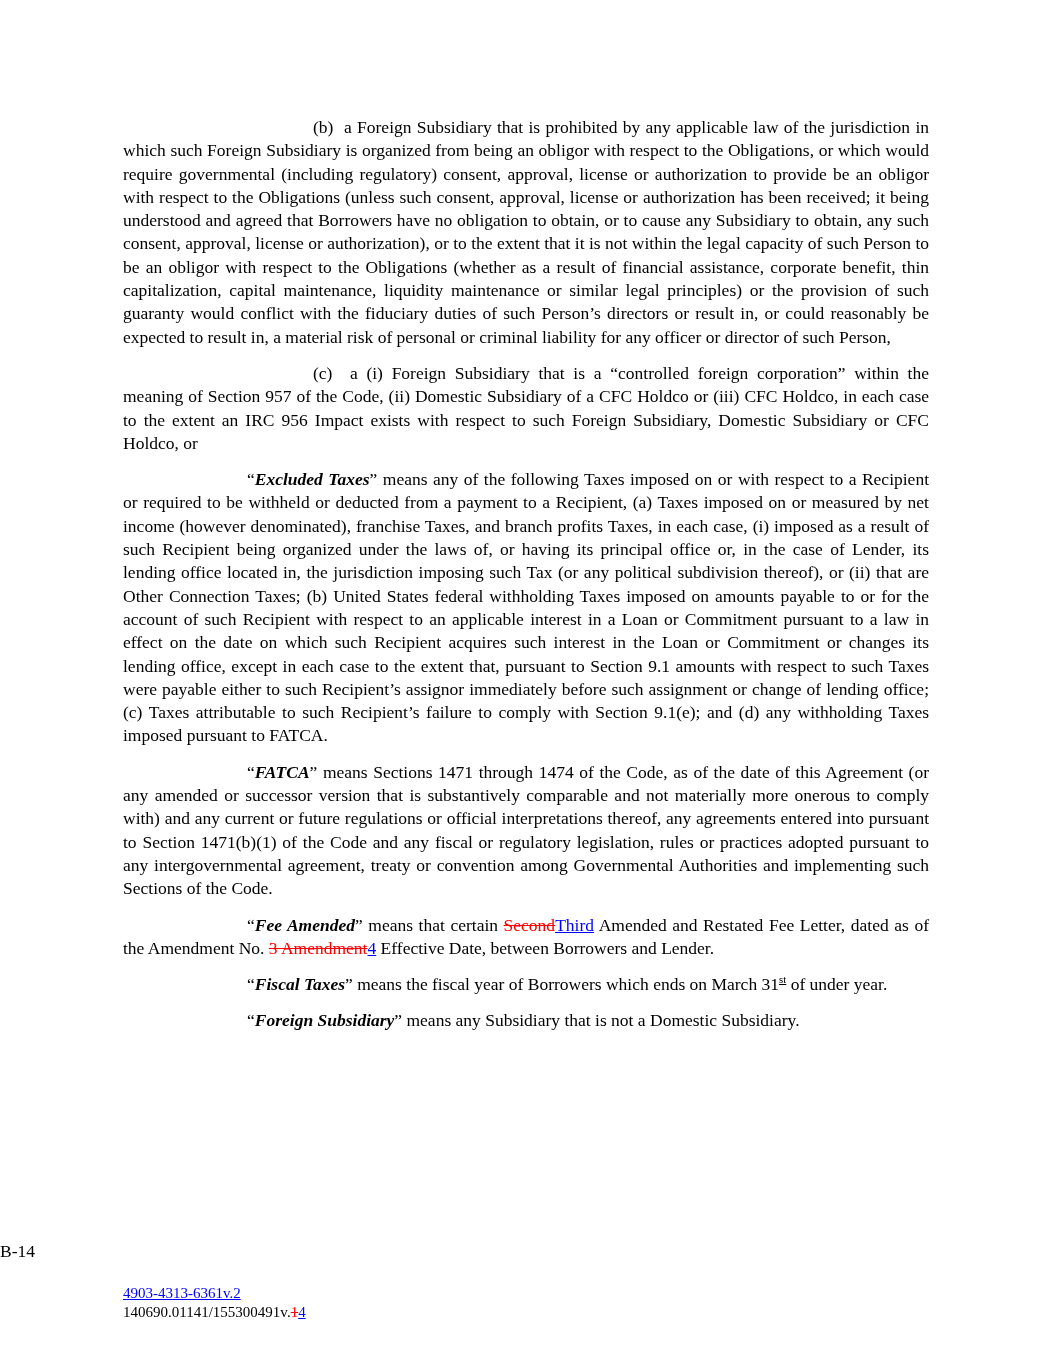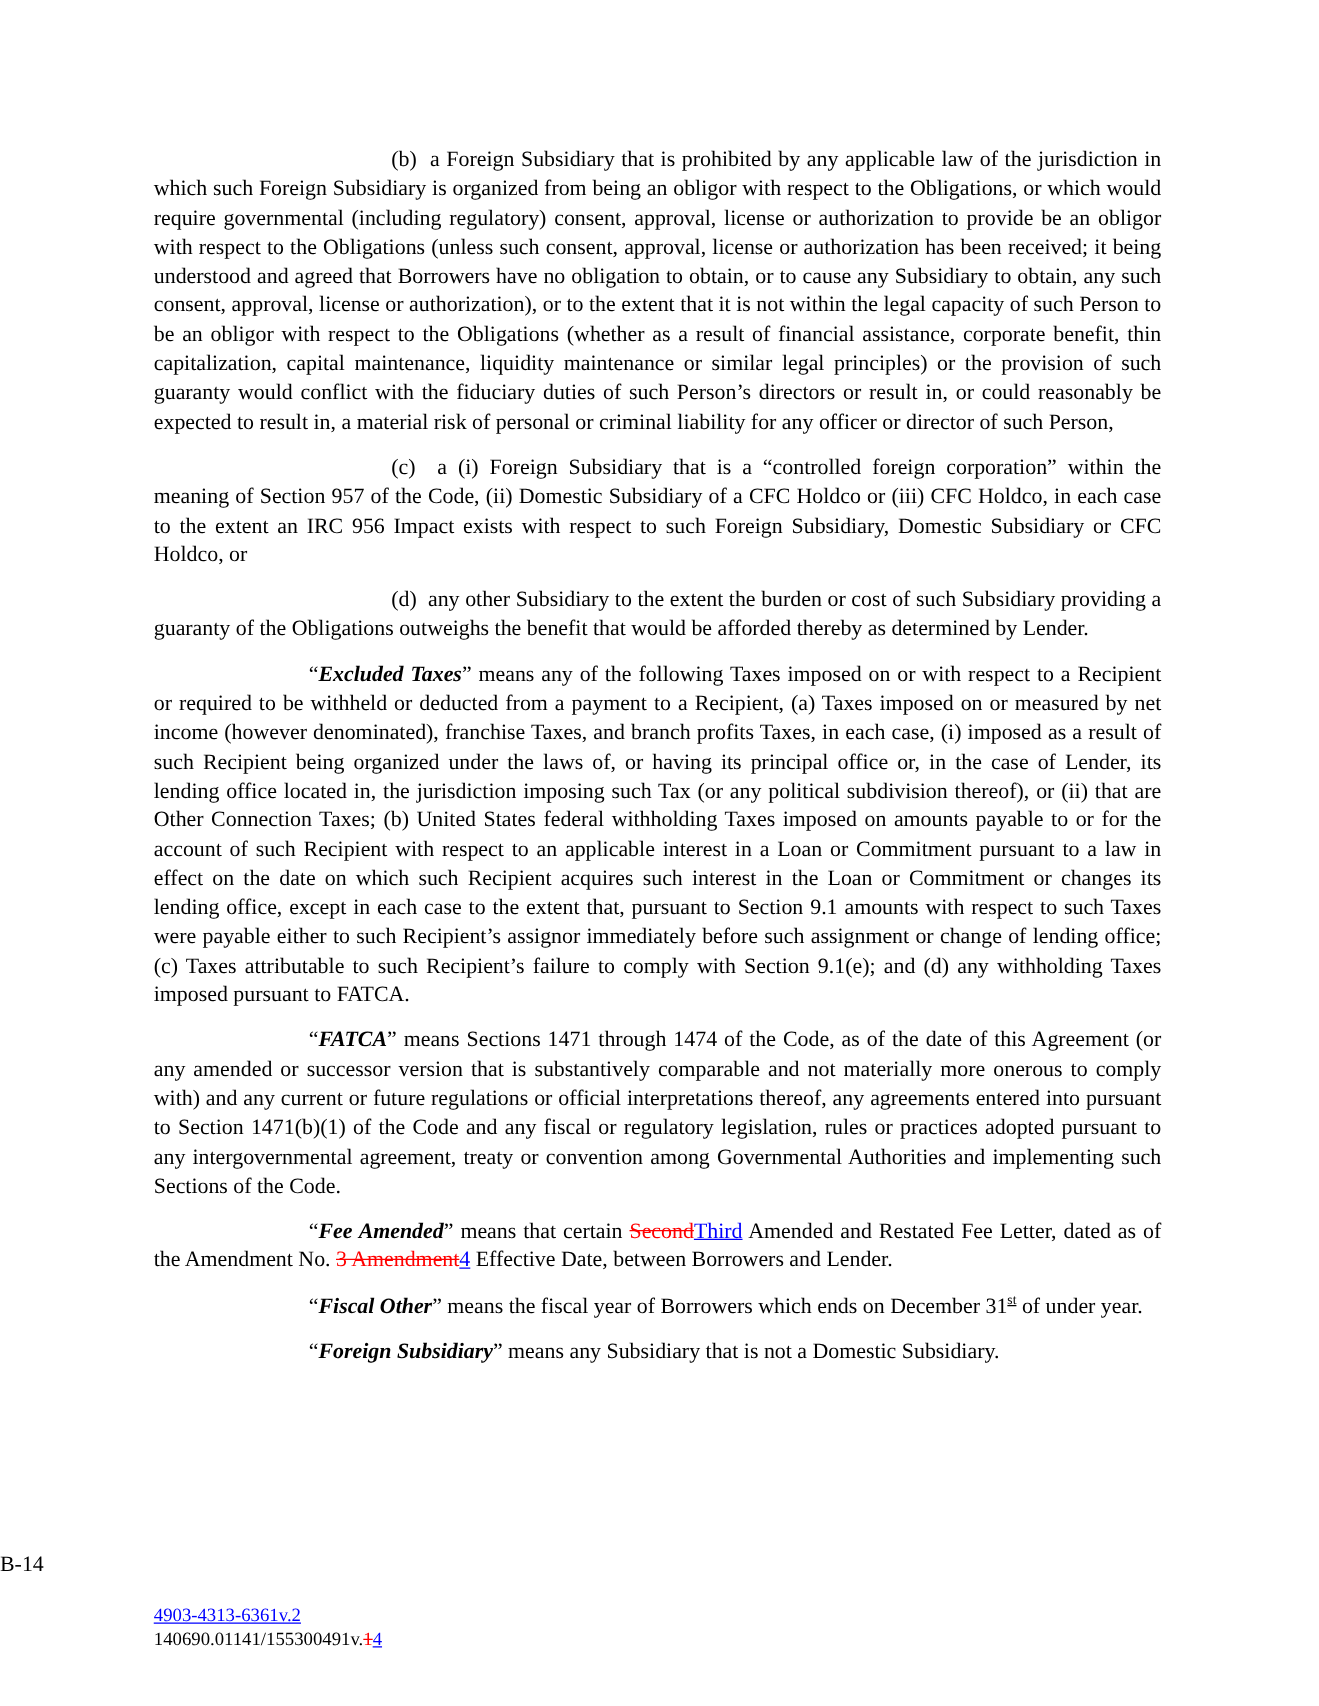--- a/index.html
+++ b/index.html
@@ -73,29 +73,28 @@
 </head>
 <body>
 
 <div class="page">
   <div class="content">
 
     <p class="para sub">(b)&nbsp; a Foreign Subsidiary that is prohibited by any applicable law of the jurisdiction in which such Foreign Subsidiary is organized from being an obligor with respect to the Obligations, or which would require governmental (including regulatory) consent, approval, license or authorization to provide be an obligor with respect to the Obligations (unless such consent, approval, license or authorization has been received; it being understood and agreed that Borrowers have no obligation to obtain, or to cause any Subsidiary to obtain, any such consent, approval, license or authorization), or to the extent that it is not within the legal capacity of such Person to be an obligor with respect to the Obligations (whether as a result of financial assistance, corporate benefit, thin capitalization, capital maintenance, liquidity maintenance or similar legal principles) or the provision of such guaranty would conflict with the fiduciary duties of such Person’s directors or result in, or could reasonably be expected to result in, a material risk of personal or criminal liability for any officer or director of such Person,</p>
 
     <p class="para sub">(c)&nbsp; a (i) Foreign Subsidiary that is a “controlled foreign corporation” within the meaning of Section 957 of the Code, (ii) Domestic Subsidiary of a CFC Holdco or (iii) CFC Holdco, in each case to the extent an IRC 956 Impact exists with respect to such Foreign Subsidiary, Domestic Subsidiary or CFC Holdco, or</p>
 
-    <p class="para sub">(d)&nbsp; any other Subsidiary to the extent the burden or cost of such Subsidiary providing a guaranty of the Obligations outweighs the benefit that would be afforded thereby as determined by Lender.</p>
 
     <p class="para def"><span>“</span><span class="term">Excluded Taxes</span><span>” means any of the following Taxes imposed on or with respect to a Recipient or required to be withheld or deducted from a payment to a Recipient, (a) Taxes imposed on or measured by net income (however denominated), franchise Taxes, and branch profits Taxes, in each case, (i) imposed as a result of such Recipient being organized under the laws of, or having its principal office or, in the case of Lender, its lending office located in, the jurisdiction imposing such Tax (or any political subdivision thereof), or (ii) that are Other Connection Taxes; (b) United States federal withholding Taxes imposed on amounts payable to or for the account of such Recipient with respect to an applicable interest in a Loan or Commitment pursuant to a law in effect on the date on which such Recipient acquires such interest in the Loan or Commitment or changes its lending office, except in each case to the extent that, pursuant to Section 9.1 amounts with respect to such Taxes were payable either to such Recipient’s assignor immediately before such assignment or change of lending office; (c) Taxes attributable to such Recipient’s failure to comply with Section 9.1(e); and (d) any withholding Taxes imposed pursuant to FATCA.</span></p>
 
     <p class="para def"><span>“</span><span class="term">FATCA</span><span>” means Sections 1471 through 1474 of the Code, as of the date of this Agreement (or any amended or successor version that is substantively comparable and not materially more onerous to comply with) and any current or future regulations or official interpretations thereof, any agreements entered into pursuant to Section 1471(b)(1) of the Code and any fiscal or regulatory legislation, rules or practices adopted pursuant to any intergovernmental agreement, treaty or convention among Governmental Authorities and implementing such Sections of the Code.</span></p>
 
     <p class="para def"><span>“</span><span class="term">Fee Amended</span><span>” means that certain </span><span class="del">Second</span><span class="ins">Third</span><span> Amended and Restated Fee Letter, dated as of the Amendment No. </span><span class="del">3 Amendment</span><span class="ins">4</span><span> Effective Date, between Borrowers and Lender.</span></p>
 
-    <p class="para def"><span>“</span><span class="term">Fiscal Other</span><span>” means the fiscal year of Borrowers which ends on December 31</span><sup class="ord">st</sup><span> of under year.</span></p>
+    <p class="para def"><span>“</span><span class="term">Fiscal Taxes</span><span>” means the fiscal year of Borrowers which ends on March 31</span><sup class="ord">st</sup><span> of under year.</span></p>
 
     <p class="para def"><span>“</span><span class="term">Foreign Subsidiary</span><span>” means any Subsidiary that is not a Domestic Subsidiary.</span></p>
 
   </div>
 
   <div class="page-number">B-14</div>
 
   <div class="footer-ids">
     <div class="doc-id">4903-4313-6361v.2</div>
     <div class="matter-line"><span>140690.01141/155300491v.</span><span class="del">1</span><span class="ins">4</span></div>

